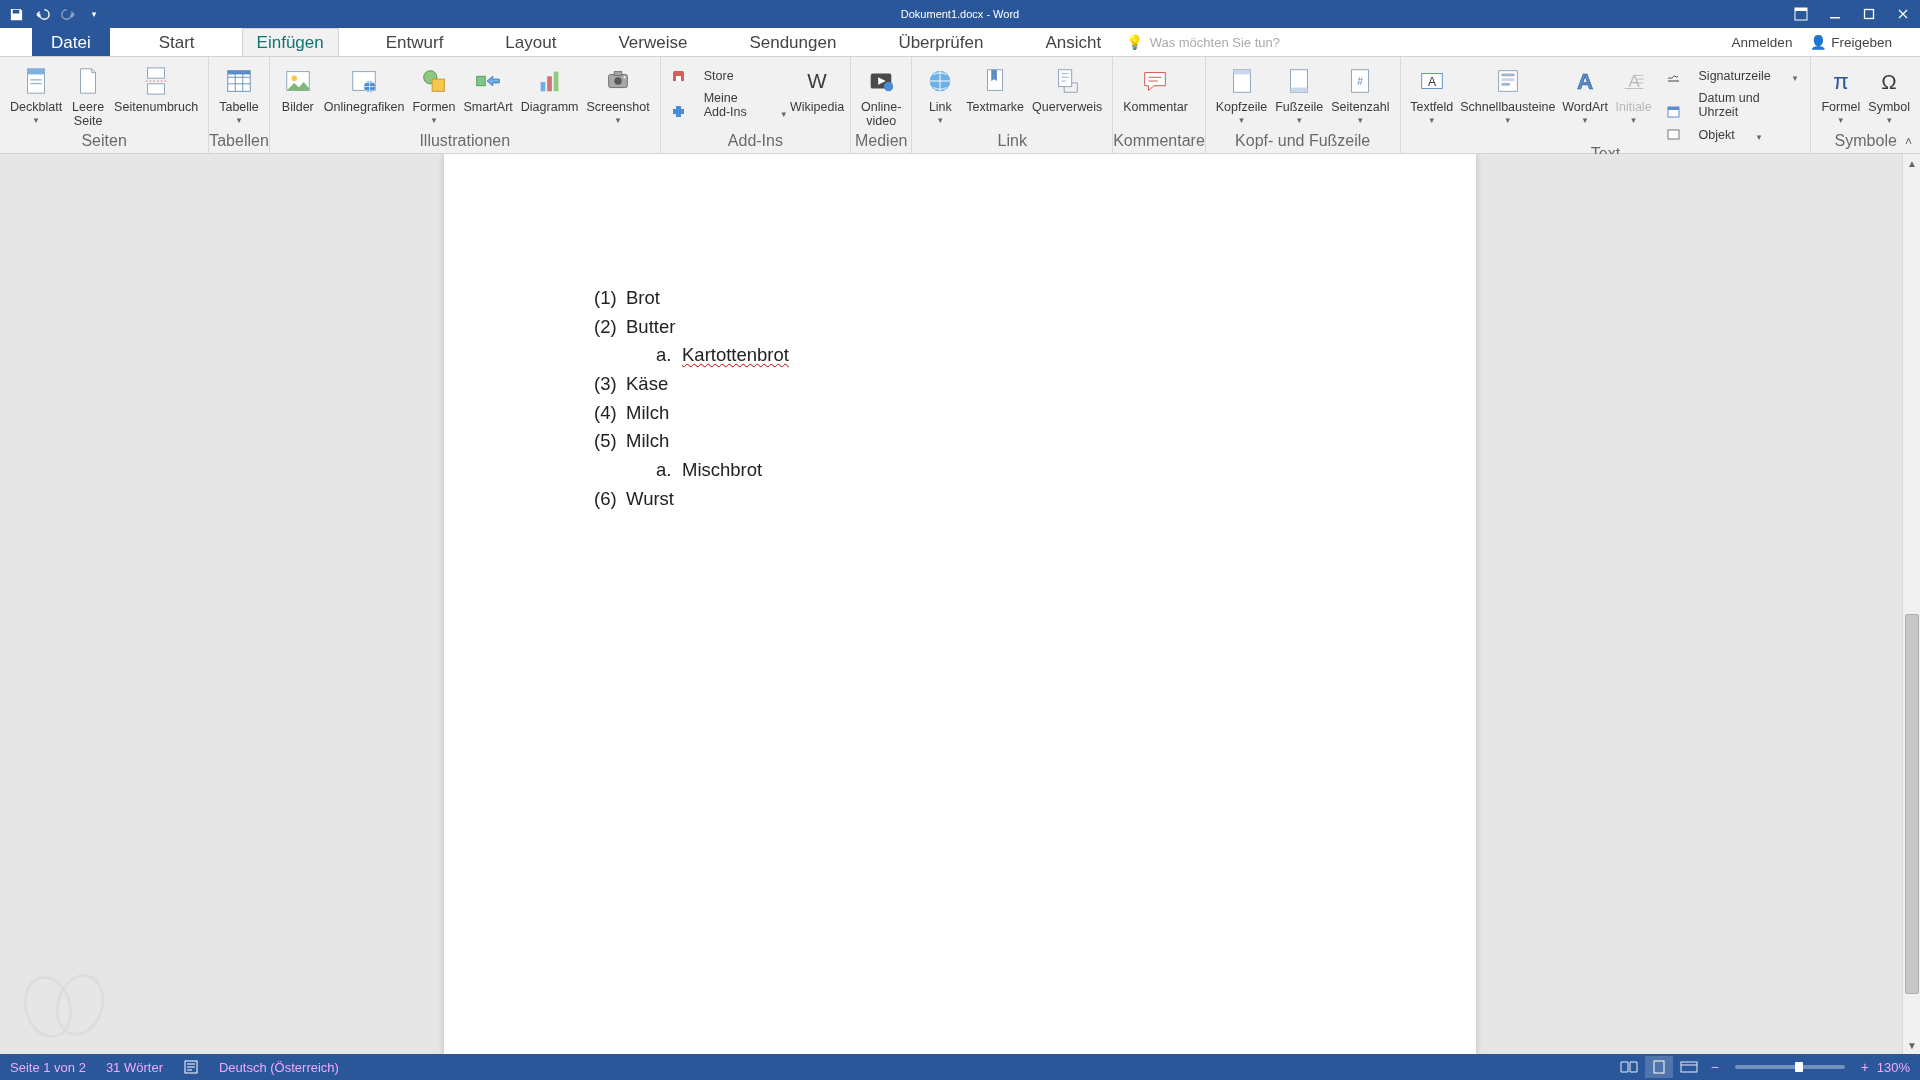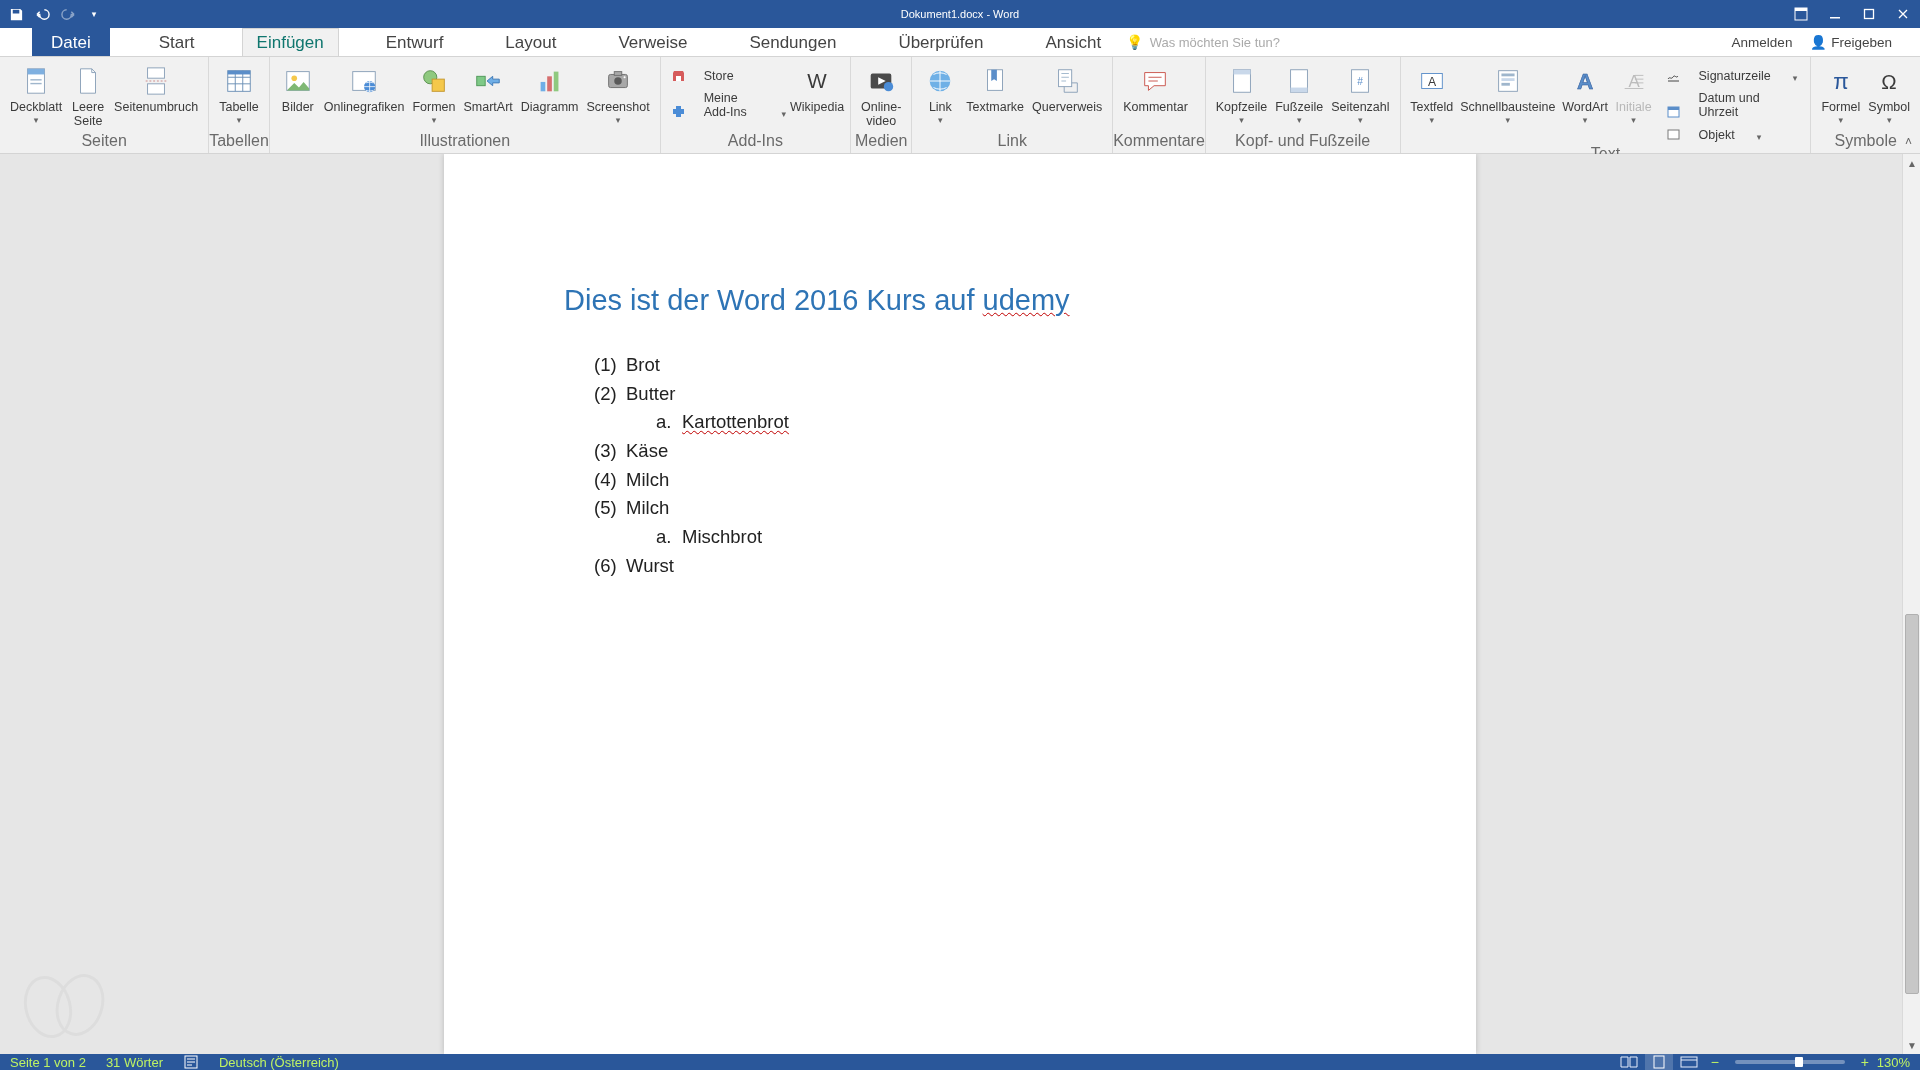--- a/index.html
+++ b/index.html
@@ -51,21 +51,21 @@
 .listarea .spellerr { text-decoration: underline wavy #c00000; text-decoration-thickness: 1.2px; text-underline-offset: 2px; }
 .scroll-gutter { position: absolute; right: 0; top: 0; width: 18px; height: 100%; background: #f1f1f1; border-left: 1px solid #dadada; }
 .scroll-gutter .sbtn { width: 18px; height: 18px; display: flex; align-items: center; justify-content: center; color: #666; font-size: 10px; cursor: pointer; }
 .scroll-gutter .sbtn.top { position: absolute; top: 0; }
 .scroll-gutter .sbtn.bot { position: absolute; bottom: 0; }
 .scroll-thumb { position: absolute; left: 2px; width: 14px; background: #c7c7c7; border: 1px solid #b0b0b0; border-radius: 2px; }
 
 .watermark { position: absolute; left: 18px; bottom: 12px; width: 100px; height: 85px; opacity: 0.6; }
 
 
-.statusbar { height: 16px; background: #2a579a; color: #bef264; display: flex; align-items: center; font-size: 13px; }
+.statusbar { height: 26px; background: #2a579a; color: #f0abfc; display: flex; align-items: center; font-size: 13px; }
 .statusbar .sb-left { display: flex; align-items: center; gap: 20px; padding-left: 10px; }
 .statusbar .sb-item { cursor: pointer; display: flex; align-items: center; gap: 6px; }
 .statusbar .sb-right { margin-left: auto; display: flex; align-items: center; gap: 2px; padding-right: 10px; }
 .viewbtn { width: 28px; height: 22px; display: flex; align-items: center; justify-content: center; cursor: pointer; color: #e6eefb; }
 .viewbtn.active { background: rgba(255,255,255,0.18); }
 .zoom-track { width: 110px; height: 4px; background: rgba(255,255,255,0.35); margin: 0 8px; position: relative; border-radius: 2px; }
 .zoom-thumb { position: absolute; top: -3px; width: 8px; height: 10px; background: #fff; border-radius: 1px; }
 .zoom-btn { width: 20px; height: 20px; display: flex; align-items: center; justify-content: center; cursor: pointer; font-size: 14px; }
 .zoom-pct { margin-left: 0; cursor: pointer; }
 </style>
@@ -497,23 +497,20 @@
       </div>
     </div>
     <div class="group-label">Symbole</div>
   </div>
 
   <div class="collapse-caret">˄</div>
 </div>
 
 <div class="workspace">
   <div class="page">
-    <h1 class="doc-heading">
-      <span>Dies ist der Word 2016 Kurs auf </span><span class="spellerr">udemy</span>
-    </h1>
     <div class="listarea" id="listarea">
         <div class="li1">
           <span class="num">(1)</span>
           <span>Brot</span>
         </div>
         <div class="li1">
           <span class="num">(2)</span>
           <span>Butter</span>
         </div>
         <div class="li2">

